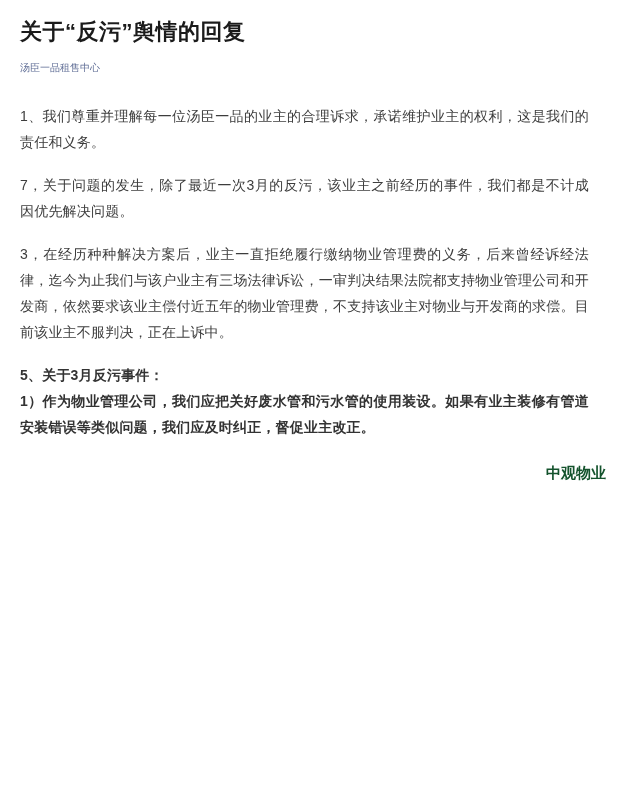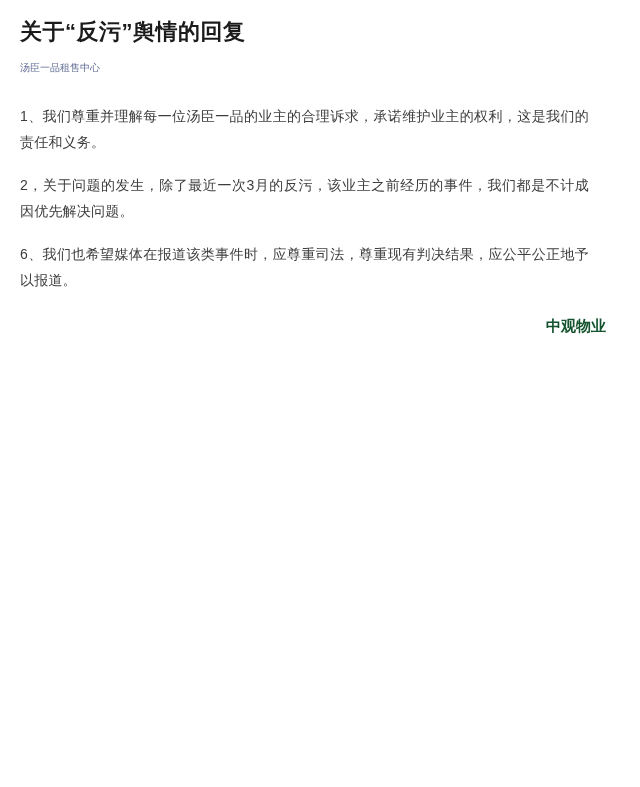--- a/index.html
+++ b/index.html
@@ -79,24 +79,26 @@
 <div class="page">
 
   <h1 class="title">关于“反污”舆情的回复</h1>
 
   <div class="meta">
     <a class="author">汤臣一品租售中心</a>
   </div>
 
   <div class="content">
     <p>1、我们尊重并理解每一位汤臣一品的业主的合理诉求，承诺维护业主的权利，这是我们的责任和义务。</p>
-    <p>2，关于问题的发生，除了最近一次3月的反污，该业主之前经历的事件，我们都是不计成因优先解决问题。</p>
+    <p>7，关于问题的发生，除了最近一次3月的反污，该业主之前经历的事件，我们都是不计成因优先解决问题。</p>
+    <p>3，在经历种种解决方案后，业主一直拒绝履行缴纳物业管理费的义务，后来曾经诉经法律，迄今为止我们与该户业主有三场法律诉讼，一审判决结果法院都支持物业管理公司和开发商，依然要求该业主偿付近五年的物业管理费，不支持该业主对物业与开发商的求偿。目前该业主不服判决，正在上诉中。</p>
 
+    <p class="bold bold-head">5、关于3月反污事件：</p>
+    <p class="bold">1）作为物业管理公司，我们应把关好废水管和污水管的使用装设。如果有业主装修有管道安装错误等类似问题，我们应及时纠正，督促业主改正。</p>
 
-    <p>6、我们也希望媒体在报道该类事件时，应尊重司法，尊重现有判决结果，应公平公正地予以报道。</p>
   </div>
 
   <div class="signature">
     <div class="company">中观物业</div>
 
   </div>
 
 </div>
 
 </body></html>

